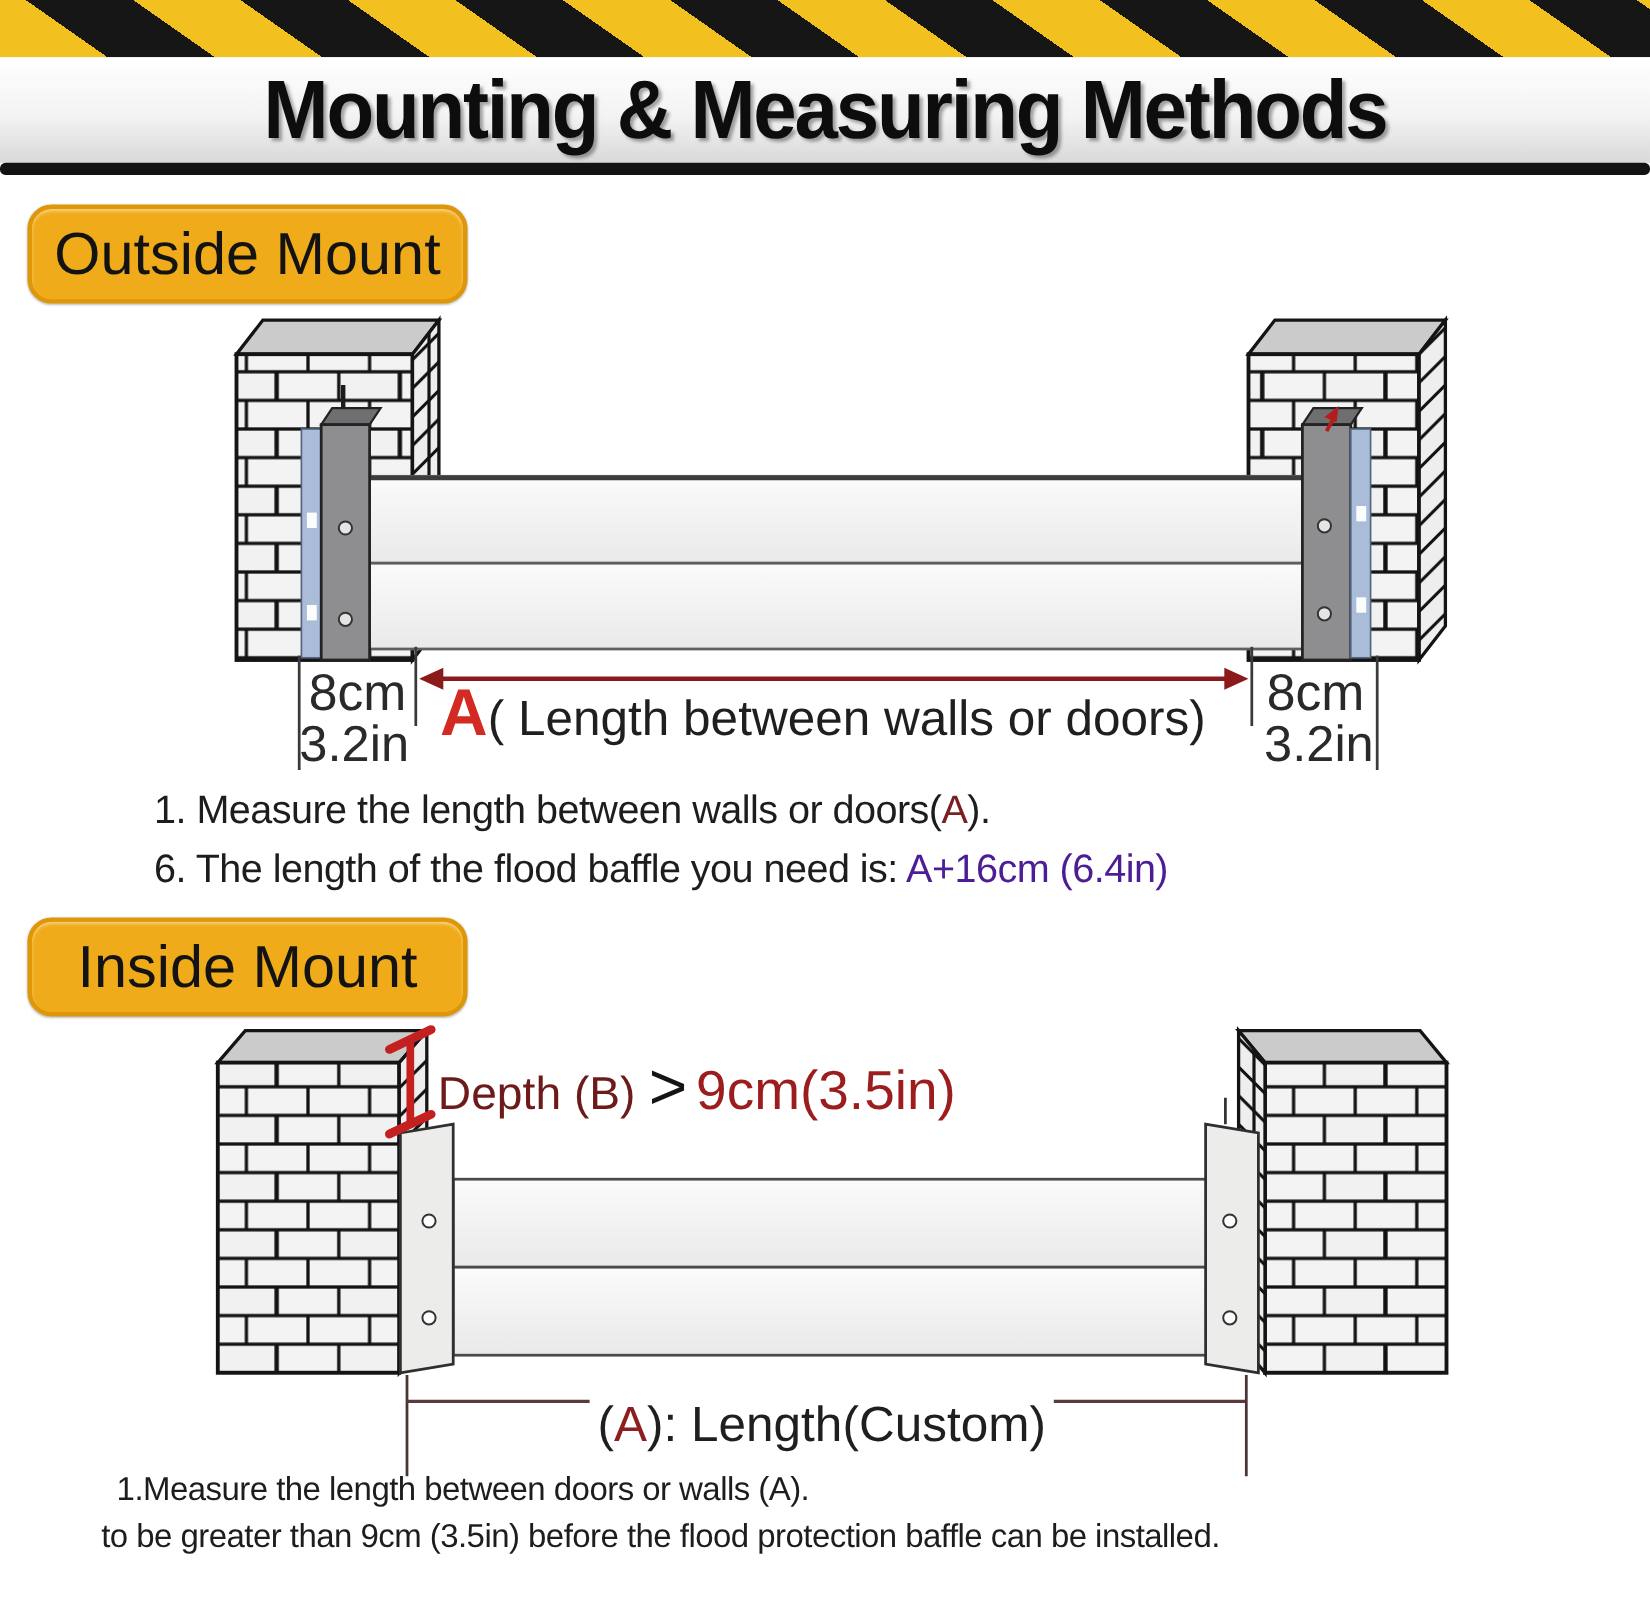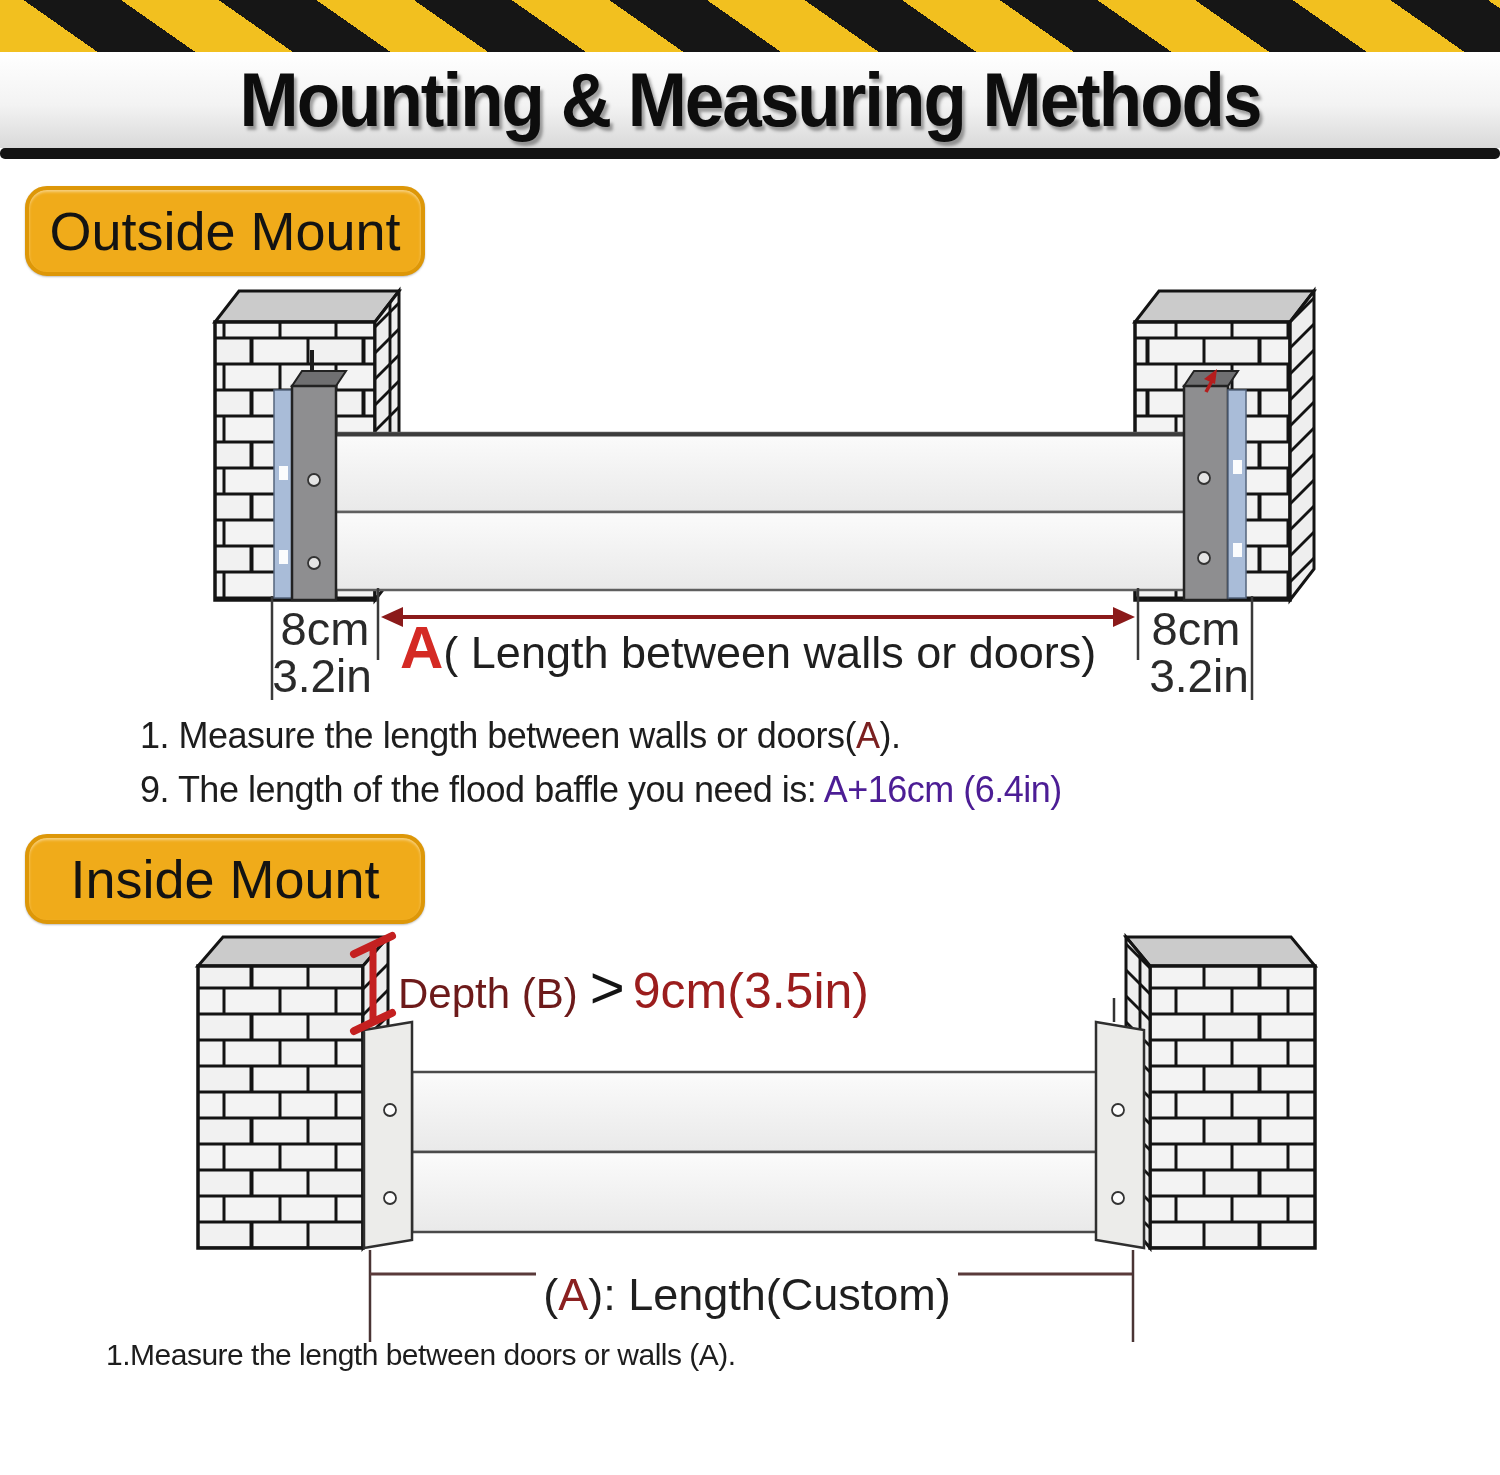--- a/index.html
+++ b/index.html
@@ -142,21 +142,21 @@
   <text x="1196" y="645" text-anchor="middle" font-size="47" fill="#2a2a2a">8cm</text>
   <text x="1199" y="692" text-anchor="middle" font-size="46" fill="#2a2a2a">3.2in</text>
 
   <text x="400" y="668">
     <tspan font-size="60" font-weight="bold" fill="#D42A24">A</tspan><tspan font-size="45" fill="#1f1f1f">( Length between walls or doors)</tspan>
   </text>
 </svg>
 
 <div class="steps steps-outside">
   <div class="line1"><span>1. Measure the length between walls or doors(</span><span class="maroon">A</span><span>).</span></div>
-  <div class="line2"><span>9. The length of the flood baffle you need is: </span><span class="darkred">A+16cm (6.4in)</span></div>
+  <div class="line2"><span>6. The length of the flood baffle you need is: </span><span class="darkred">A+16cm (6.4in)</span></div>
 </div>
 
 <div class="badge badge-inside">
   <span>Inside Mount</span>
 </div>
 
 <svg class="diag diag-inside" width="1500" height="415" viewBox="0 930 1500 415" xmlns="http://www.w3.org/2000/svg">
 
   <g>
     <polygon points="198,966 363,966 388,937 223,937" fill="#cbcbcb" stroke="#141414" stroke-width="3"></polygon>
@@ -205,13 +205,14 @@
     <line x1="1133" y1="1250" x2="1133" y2="1342" stroke="#4a3434" stroke-width="2.5"></line>
   </g>
 
   <text x="747" y="1310" text-anchor="middle" font-size="45">
     <tspan fill="#1f1f1f">(</tspan><tspan fill="#8b2020">A</tspan><tspan fill="#1f1f1f">): Length(Custom)</tspan>
   </text>
 </svg>
 
 <div class="steps steps-bottom">
   <div class="line1">1.Measure the length between doors or walls (A).</div>
+  <div class="line3">to be greater than 9cm (3.5in) before the flood protection baffle can be installed.</div>
 </div>
 
 </body></html>

